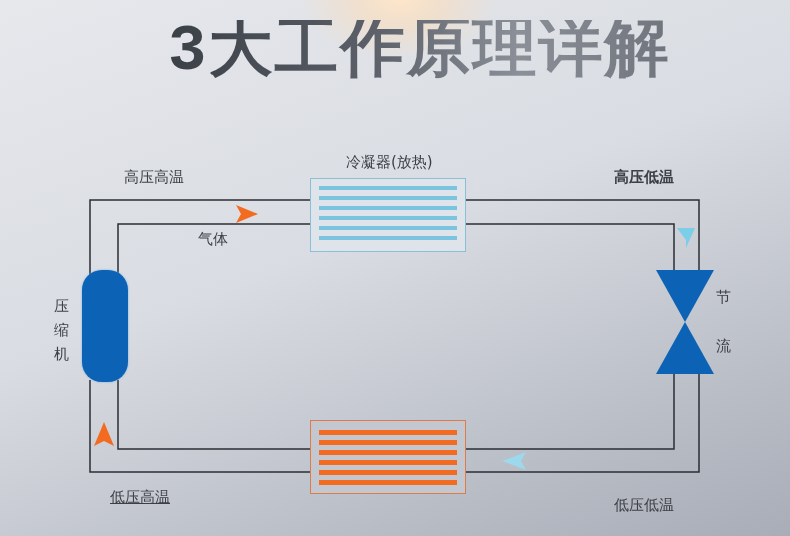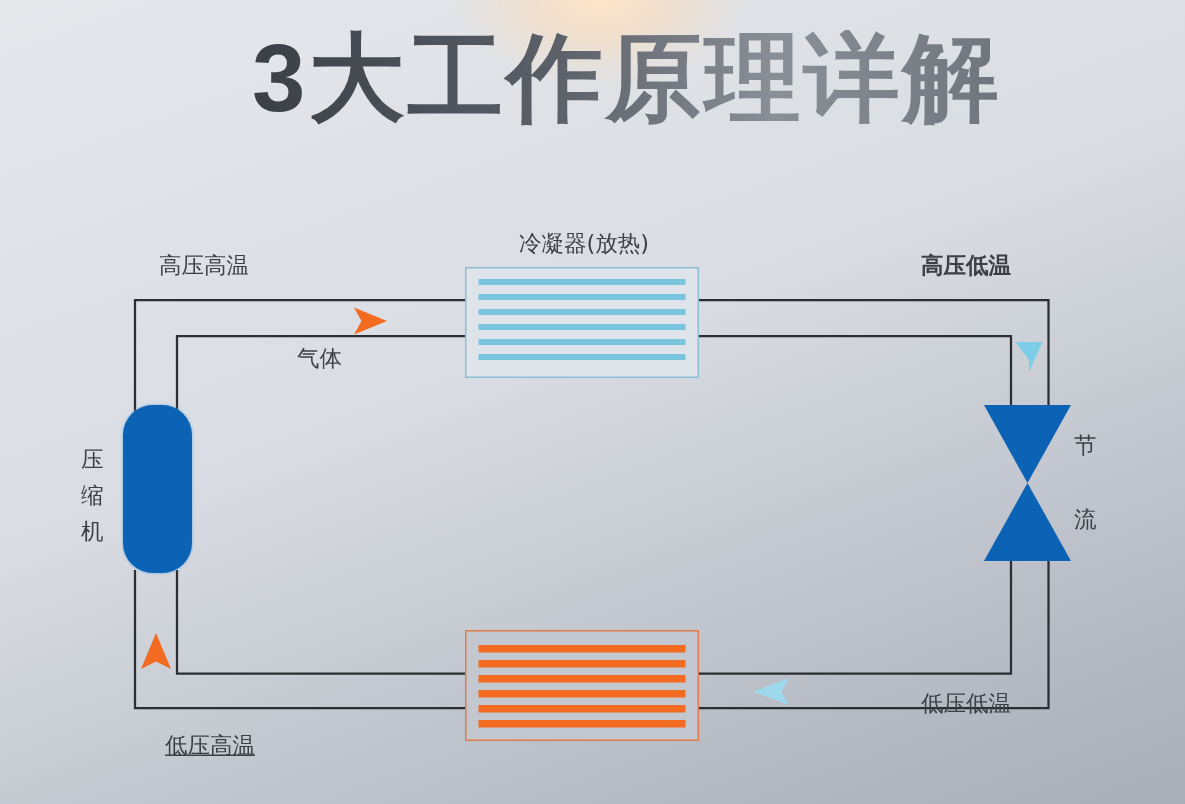--- a/index.html
+++ b/index.html
@@ -1,21 +1,21 @@
 <!DOCTYPE html>
 <html><head>
 <meta charset="utf-8">
 <style>
   html,body{margin:0;padding:0;}
   body{width:790px;height:536px;overflow:hidden;font-family:"DejaVu Sans",sans-serif;}
   .canvas{position:relative;width:790px;height:536px;
     background:linear-gradient(160deg,#e6e8ec 0%,#d9dce2 45%,#b9bdc6 80%,#a9adb7 100%);}
   .glow{position:absolute;left:300px;top:-60px;width:200px;height:120px;border-radius:50%;
     background:radial-gradient(ellipse at center,rgba(255,230,200,0.95) 0%,rgba(255,220,180,0.5) 30%,rgba(255,255,255,0) 70%);}
-  .title{position:absolute;left:168px;top:20px;font-family:Liberation Sans, sans-serif;font-size:64px;font-weight:bold;
+  .title{position:absolute;left:168px;top:20px;font-family:Liberation Mono, monospace;font-size:64px;font-weight:bold;
     letter-spacing:2px;color:#4b5058;
     background:linear-gradient(90deg,#3b3f46 0%,#5a5f68 40%,#8a8f98 70%,#6f747d 100%);
     -webkit-background-clip:text;background-clip:text;-webkit-text-fill-color:transparent;line-height:1;}
   .lbl{position:absolute;font-size:15px;color:#3c3f45;white-space:nowrap;}
   .vlbl{position:absolute;font-size:15px;color:#3c3f45;width:16px;line-height:24px;}
   svg{position:absolute;left:0;top:0;}
   .box{position:absolute;box-sizing:border-box;}
 </style>
 </head>
 <body>
@@ -61,24 +61,24 @@
   <div class="box" style="left:310px;top:420px;width:156px;height:74px;border:1px solid #e07a46;background:#c3c7cf;padding:9px 8px;">
     <div style="height:5px;background:#f26b21;margin-bottom:5px;"></div>
     <div style="height:5px;background:#f26b21;margin-bottom:5px;"></div>
     <div style="height:5px;background:#f26b21;margin-bottom:5px;"></div>
     <div style="height:5px;background:#f26b21;margin-bottom:5px;"></div>
     <div style="height:5px;background:#f26b21;margin-bottom:5px;"></div>
     <div style="height:5px;background:#f26b21;"></div>
   </div>
 
   <div class="lbl" style="left:346px;top:153px;">冷凝器(放热)</div>
-  <div class="lbl" style="left:106px;top:168px;">高压高温</div>
+  <div class="lbl" style="left:124px;top:168px;">高压高温</div>
   <div class="lbl" style="left:614px;top:168px;font-weight:bold;">高压低温</div>
   <div class="lbl" style="left:110px;top:488px;text-decoration:underline;">低压高温</div>
-  <div class="lbl" style="left:614px;top:460px;">低压低温</div>
+  <div class="lbl" style="left:614px;top:496px;">低压低温</div>
   <div class="lbl" style="left:198px;top:230px;text-align:right;">气体</div>
 
   <div class="vlbl" style="left:54px;top:294px;">
     <div>压</div>
     <div>缩</div>
     <div>机</div>
   </div>
   <div class="lbl" style="left:716px;top:288px;">节</div>
   <div class="lbl" style="left:716px;top:337px;">流</div>
 </div>

